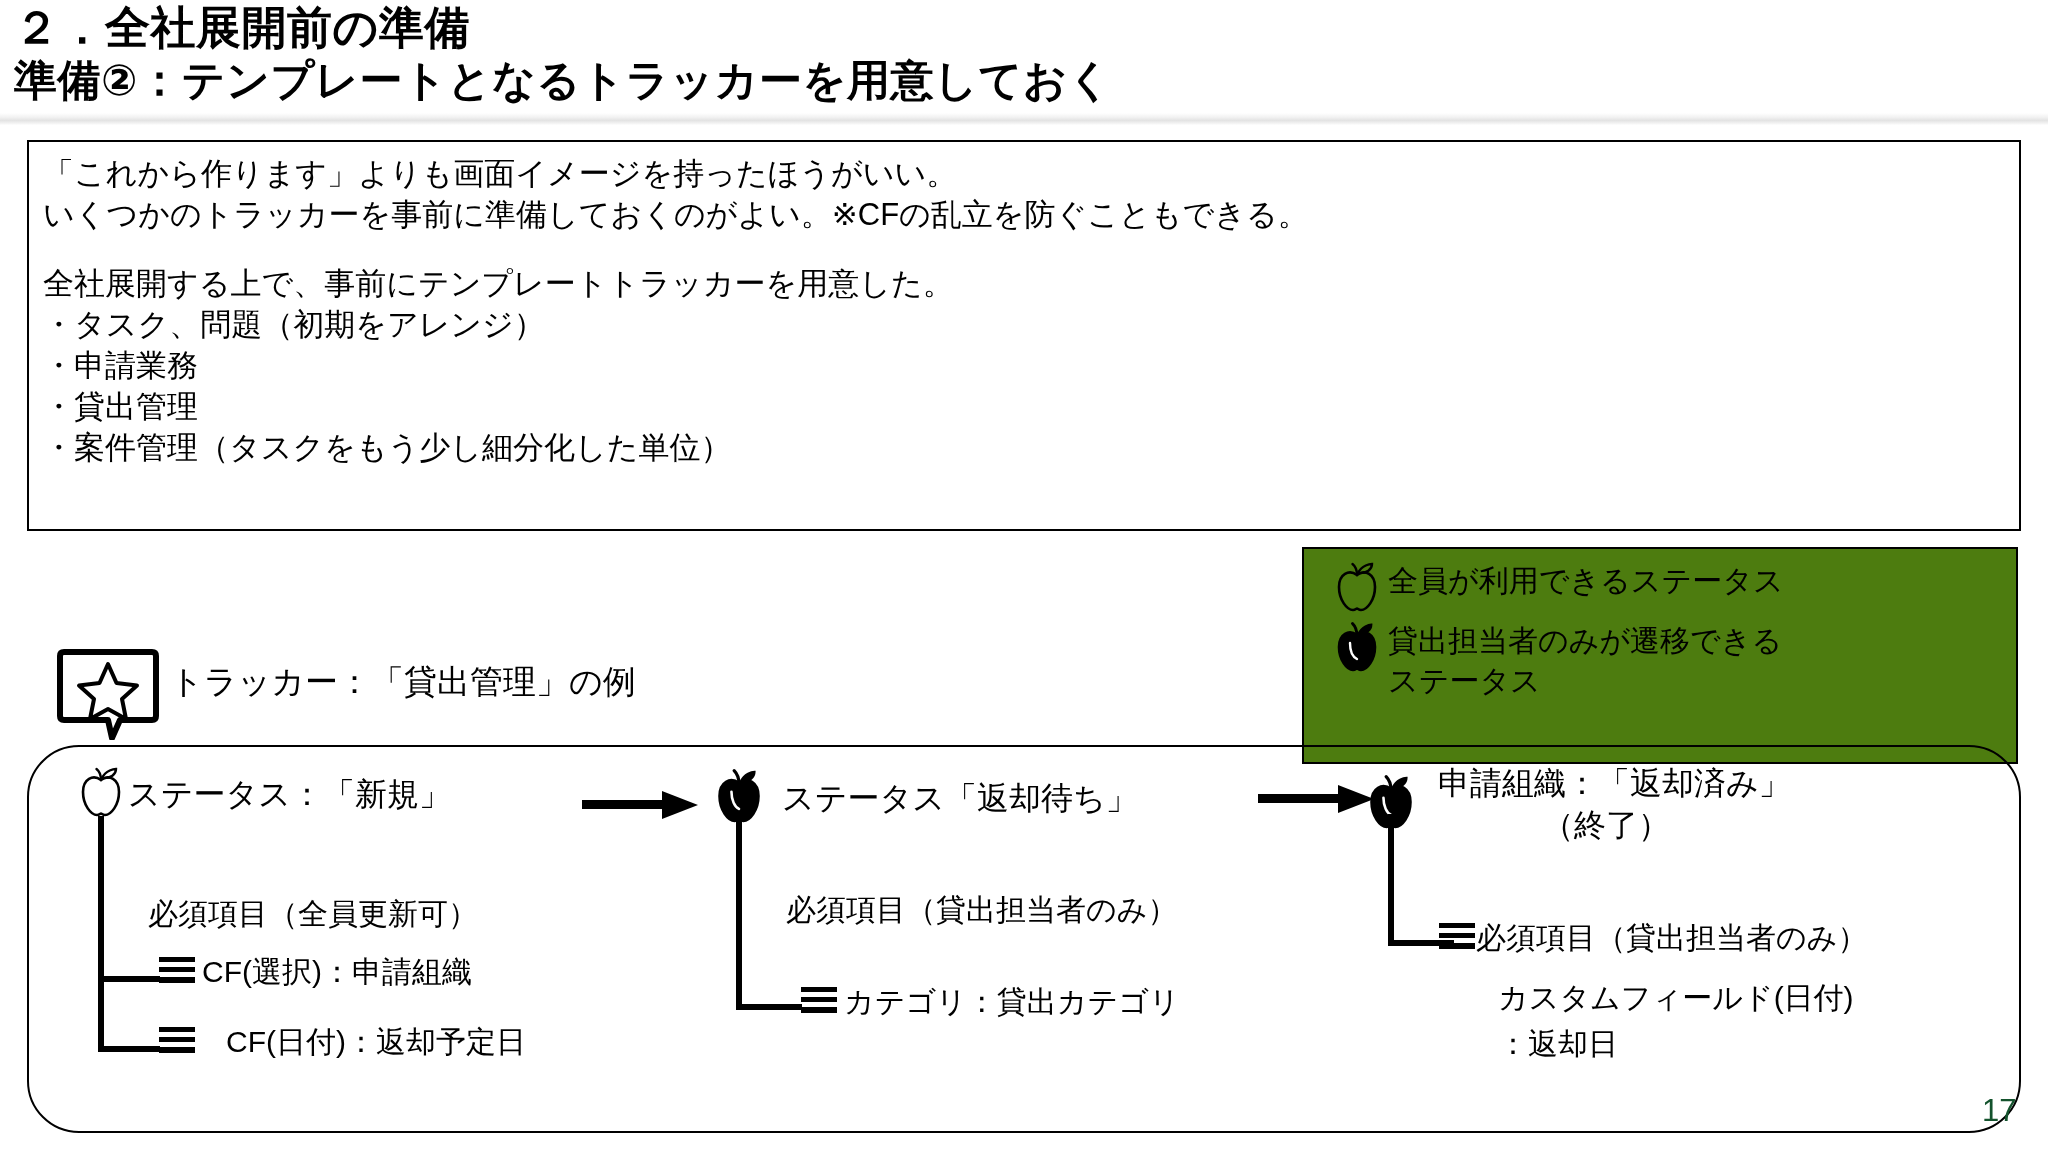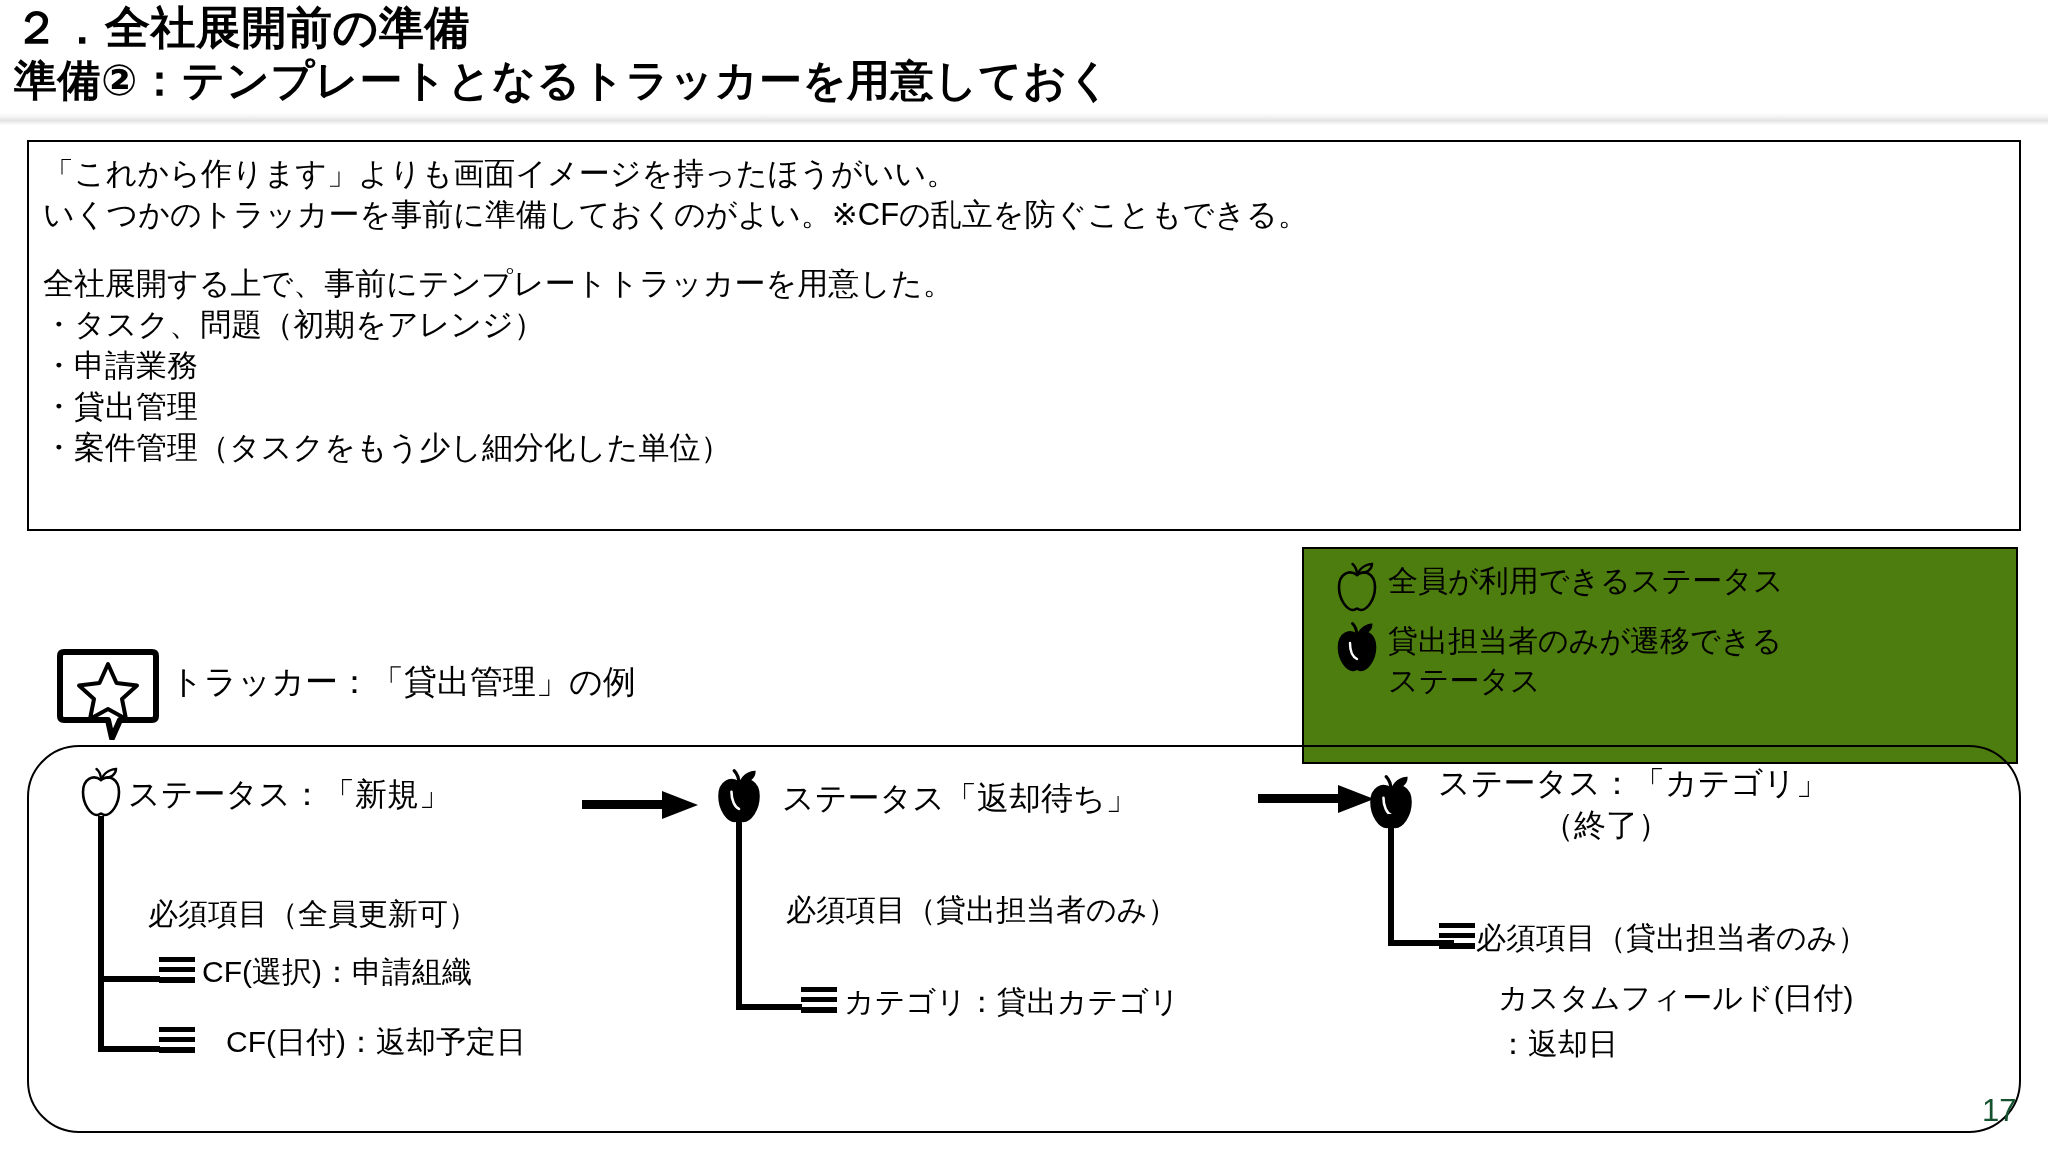--- a/index.html
+++ b/index.html
@@ -223,21 +223,21 @@
     <div class="node-head">
       <span>
         <svg width="50" height="56" viewBox="0 0 46 52">
           <path d="M23 14 C15 8, 5 13, 5 26 C5 39, 13 49, 19 49 C21.5 49, 22 47.5, 23 47.5 C24 47.5, 24.5 49, 27 49 C33 49, 41 39, 41 26 C41 13, 31 8, 23 14 Z" fill="#000" stroke="#000" stroke-width="2.6"></path>
           <path d="M23 15 C23 9, 21 5, 18.5 2.5" fill="none" stroke="#000" stroke-width="3" stroke-linecap="round"></path>
           <path d="M24.5 12.5 C28 5, 35 3.5, 37.5 3.5 C37.5 8.5, 33 13.5, 24.5 12.5 Z" fill="#000" stroke="#000" stroke-width="1.8"></path>
           <path d="M16 22 C16 30, 19 36, 23 38" fill="none" stroke="#fff" stroke-width="2.4" stroke-linecap="round"></path>
         </svg>
       </span>
       <span style="margin-left:18px;">
-        <span class="node-title indent">ステータス：「カテゴリ」</span>
+        <span class="node-title indent">申請組織：「返却済み」</span>
         <span class="node-title indent" style="margin-left:108px;">（終了）</span>
       </span>
     </div>
   </div>
 
   <div class="vline" style="left:1388px;top:814px;height:132px;"></div>
   <div class="hline" style="left:1388px;top:940px;width:66px;"></div>
 
   <div style="position:absolute;left:1438px;top:918px;display:flex;align-items:center;">
     <span class="menu-ico" style="margin-right:0;">

